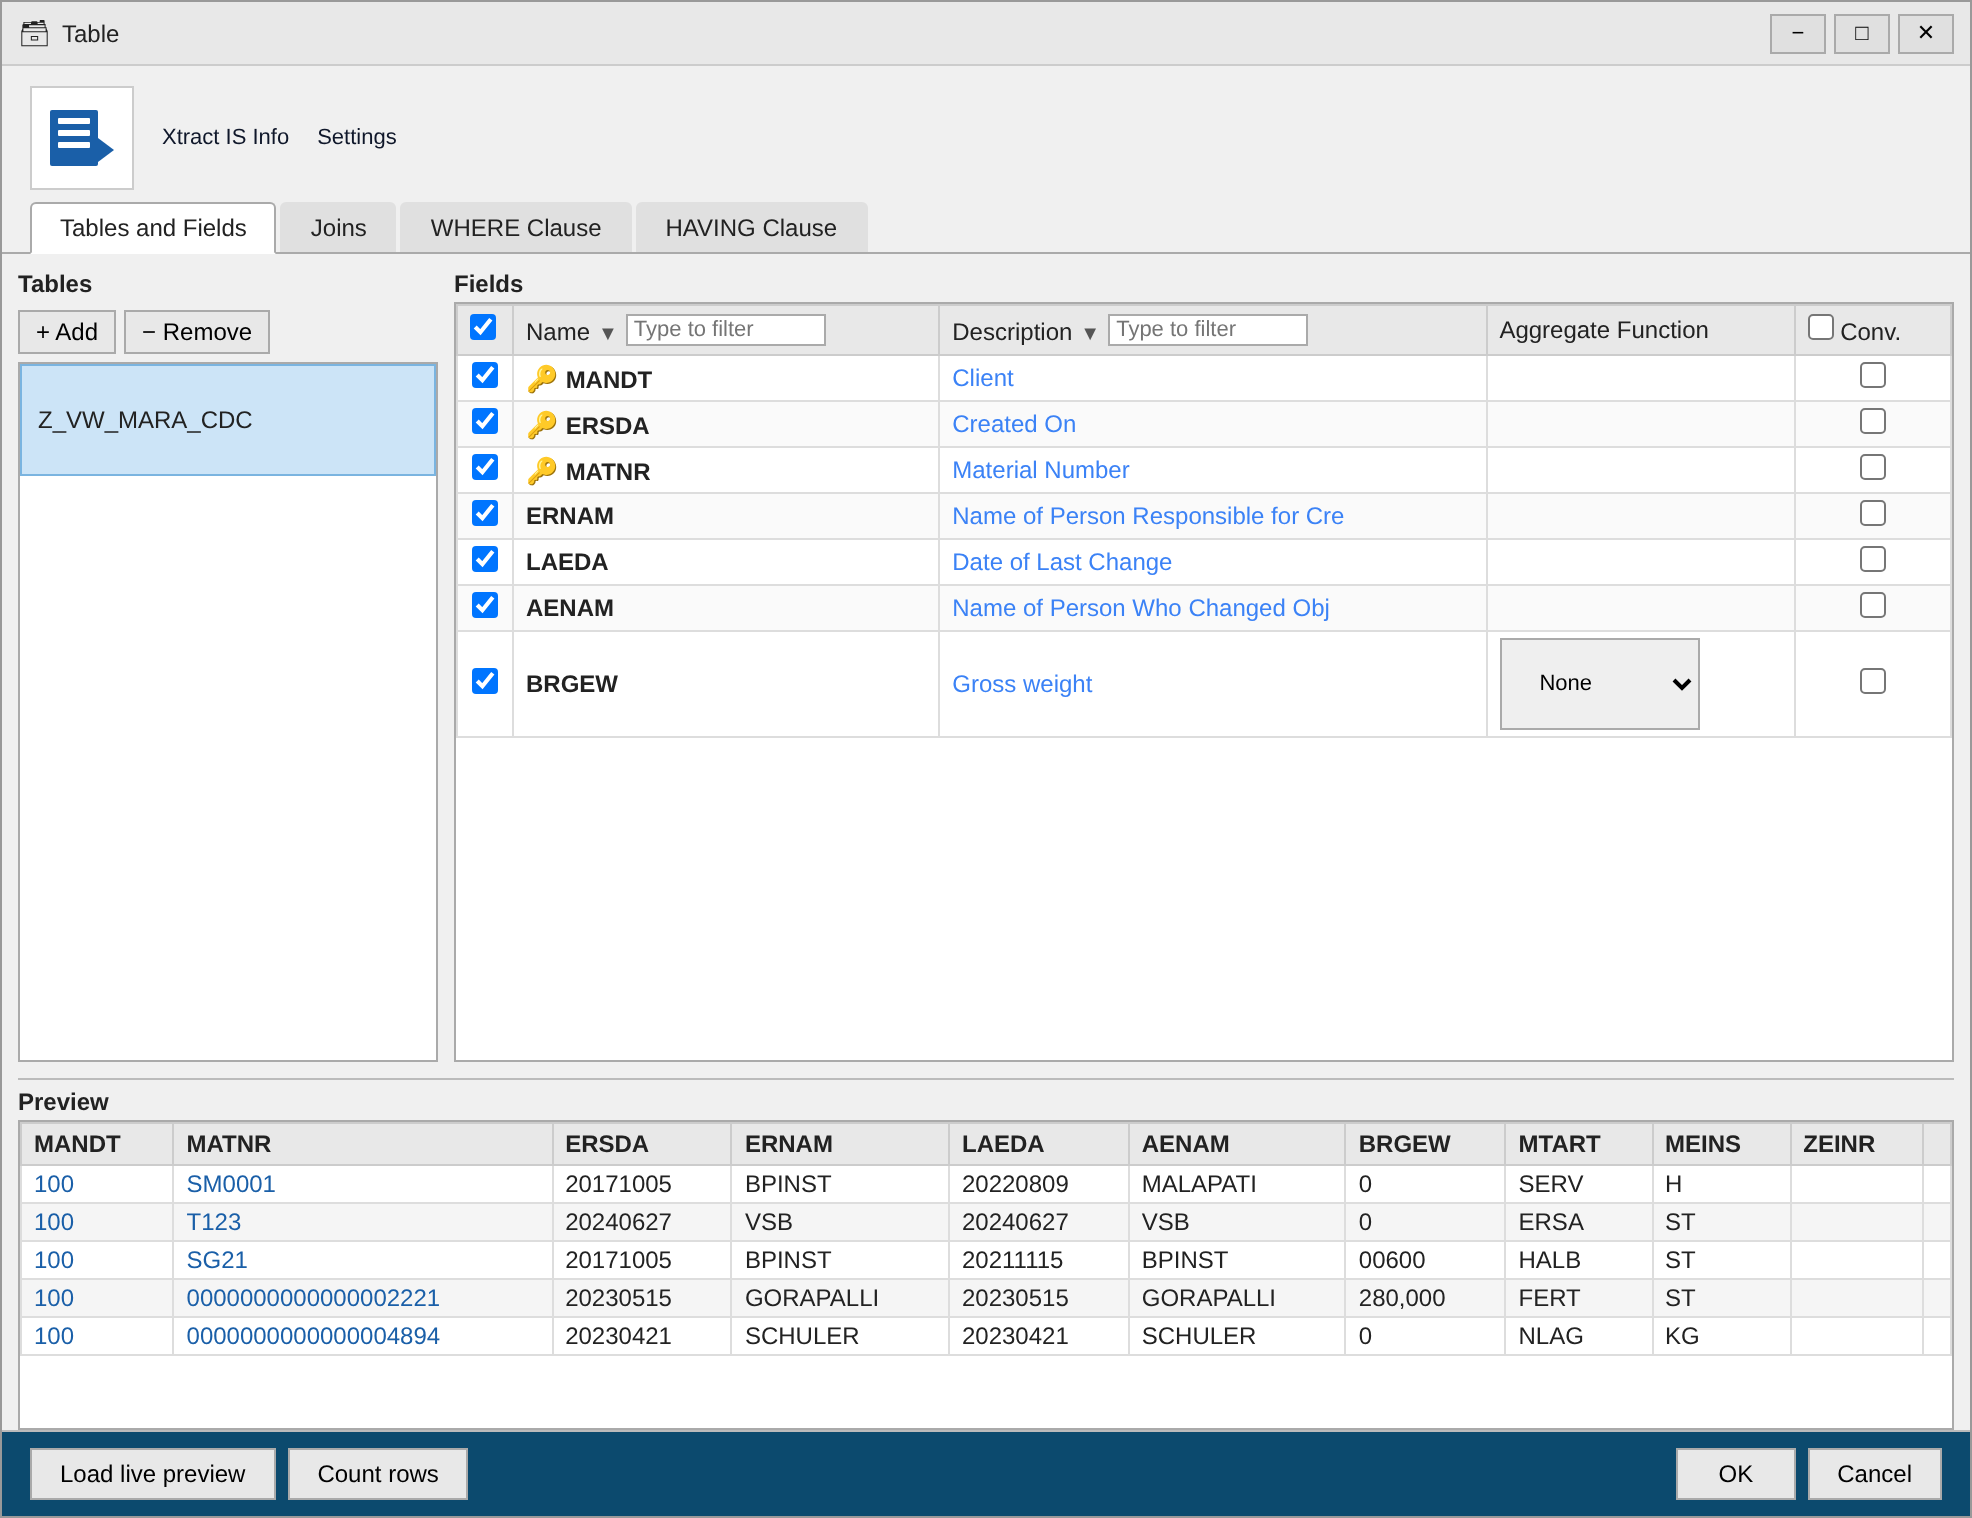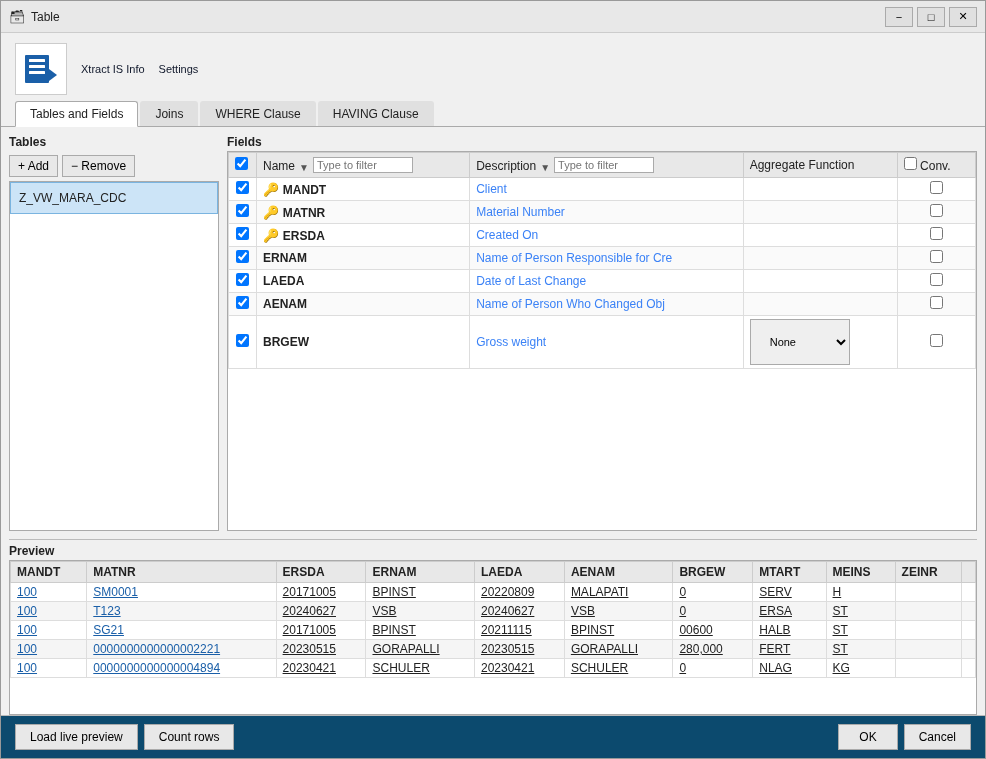--- a/index.html
+++ b/index.html
@@ -140,21 +140,21 @@
       align-items: center;
       gap: 3px;
     }
     .tables-list {
       border: 1px solid #aaa;
       background: #fff;
       flex: 1;
       overflow-y: auto;
     }
     .table-item {
-      padding: 8px 8px;
+      padding: 20px 8px;
       cursor: pointer;
       font-size: 12px;
       background: #cce4f7;
       border: 1px solid #7ab4e0;
     }
     .fields-panel {
       flex: 1;
       display: flex;
       flex-direction: column;
     }
@@ -225,21 +225,20 @@
       background: #e8e8e8;
       border: 1px solid #ccc;
       padding: 3px 6px;
       text-align: left;
       font-weight: bold;
     }
     .preview-table td {
       border: 1px solid #ddd;
       padding: 2px 6px;
       white-space: nowrap;
-      text-decoration: underline;
     }
     .preview-table tr:nth-child(odd) td { background: #fff; }
     .preview-table tr:nth-child(even) td { background: #f5f5f5; }
     .preview-table td.link { color: #1a5fa8; }
     .footer-bar {
       display: flex;
       align-items: center;
       padding: 8px 14px;
       border-top: 1px solid #bbb;
       gap: 6px;
@@ -363,29 +362,29 @@
           <tbody id="fields-tbody">
           <tr>
                 <td class="td-check"><input type="checkbox" checked="" style=""></td>
                 <td><span class="key-icon">🔑 </span><span class="field-name">MANDT</span></td>
                 <td class="field-desc">Client</td>
                 <td></td>
                 <td class="td-check"><input type="checkbox" style=""></td>
               </tr>
               <tr>
                 <td class="td-check"><input type="checkbox" checked="" style=""></td>
+                <td><span class="key-icon">🔑 </span><span class="field-name">ERSDA</span></td>
+                <td class="field-desc">Created On</td>
+                <td></td>
+                <td class="td-check"><input type="checkbox" style=""></td>
+              </tr>
+              <tr>
+                <td class="td-check"><input type="checkbox" checked="" style=""></td>
                 <td><span class="key-icon">🔑 </span><span class="field-name">MATNR</span></td>
                 <td class="field-desc">Material Number</td>
-                <td></td>
-                <td class="td-check"><input type="checkbox" style=""></td>
-              </tr>
-              <tr>
-                <td class="td-check"><input type="checkbox" checked="" style=""></td>
-                <td><span class="key-icon">🔑 </span><span class="field-name">ERSDA</span></td>
-                <td class="field-desc">Created On</td>
                 <td></td>
                 <td class="td-check"><input type="checkbox" style=""></td>
               </tr>
               <tr>
                 <td class="td-check"><input type="checkbox" checked="" style=""></td>
                 <td><span class="field-name">ERNAM</span></td>
                 <td class="field-desc">Name of Person Responsible for Cre</td>
                 <td></td>
                 <td class="td-check"><input type="checkbox" style=""></td>
               </tr>

